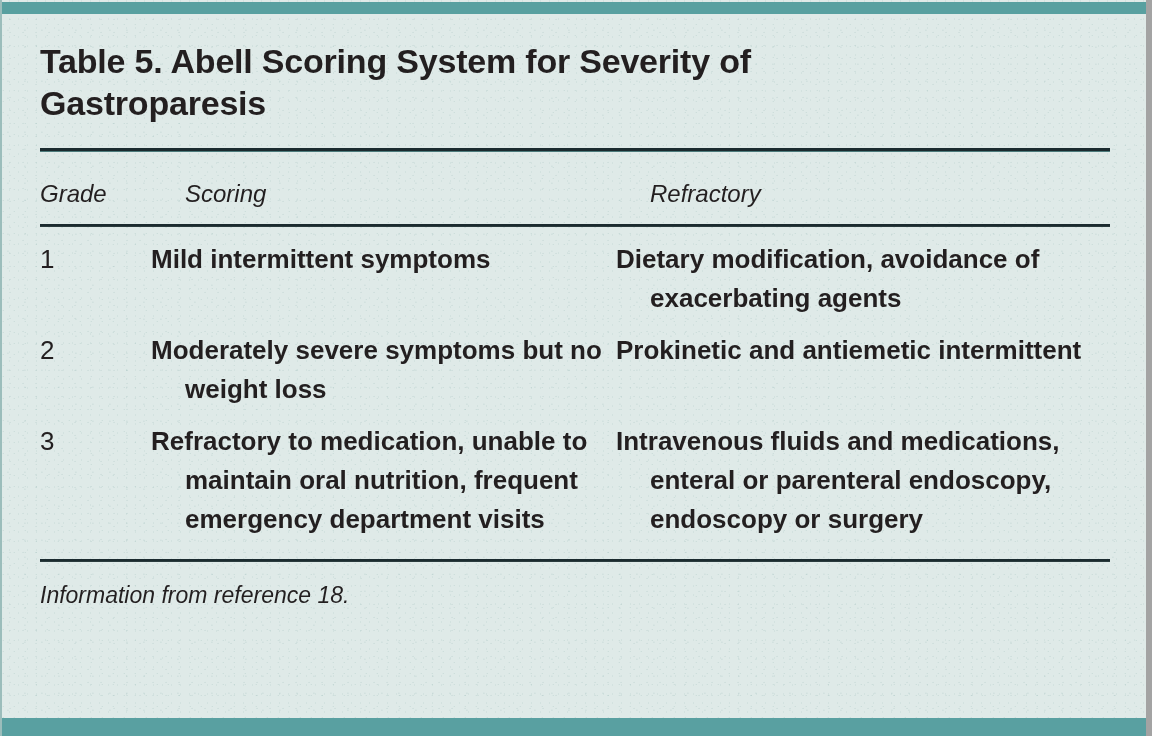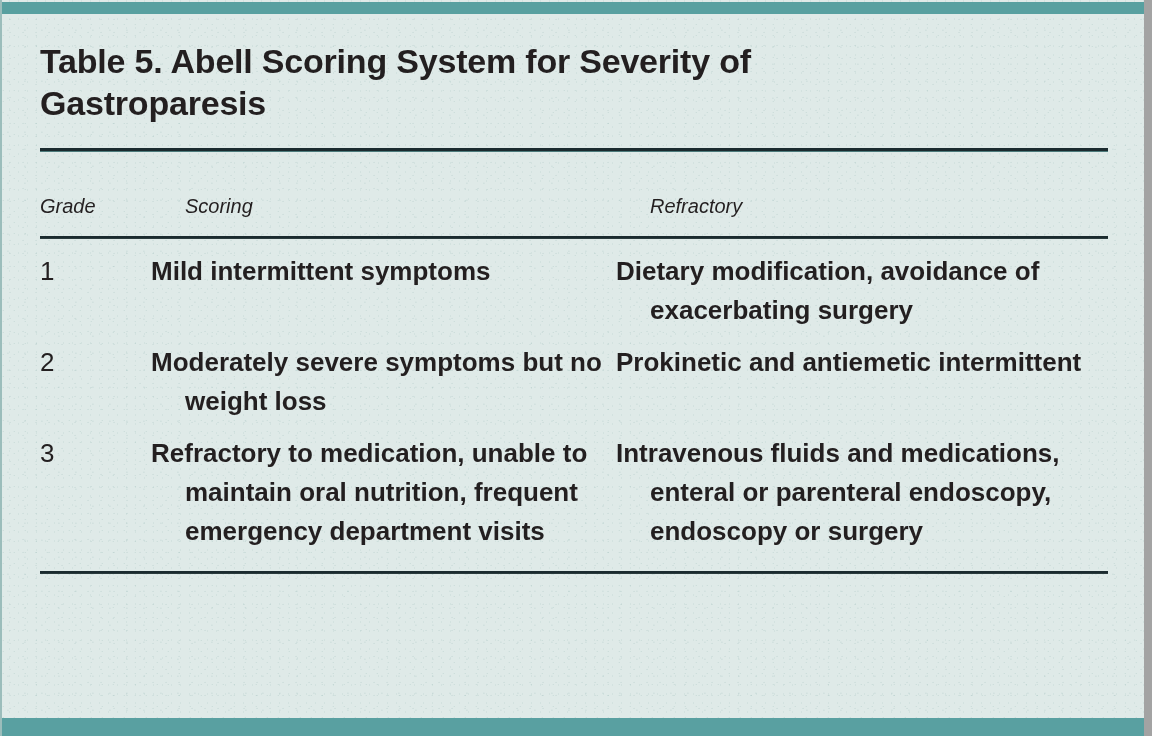--- a/index.html
+++ b/index.html
@@ -14,21 +14,21 @@
     overflow: hidden;
   }
 
   .table-figure {
     position: relative;
     box-sizing: border-box;
     width: 1152px;
     height: 736px;
     background: #dfeae8;
     border-left: 2px solid #9bbdbb;
-    border-right: 8px solid #a3a3a3;
+    border-right: 6px solid #a3a3a3;
     overflow: hidden;
   }
 
   
   .paper-texture {
     position: absolute;
     inset: 0;
     pointer-events: none;
     background-image:
       radial-gradient(circle at 12% 22%, rgba(150,185,182,0.30) 0.6px, transparent 0.9px),
@@ -90,24 +90,24 @@
     table-layout: fixed;
   }
   table.abell col.col-grade     { width: 145px; }
   table.abell col.col-symptoms  { width: 465px; }
   table.abell col.col-treatment { width: auto;  }
 
   table.abell th {
     text-align: left;
     font-style: italic;
     font-weight: normal;
-    font-size: 20px;
+    font-size: 24px;
     line-height: 32px;
     color: #231f20;
-    padding: 38px 0 14px 0;
+    padding: 26px 0 14px 0;
     vertical-align: bottom;
   }
 
   table.abell td {
     font-size: 26px;
     line-height: 39px;
     color: #231f20;
     vertical-align: top;
     padding: 13px 0 0 0;
   }
@@ -163,35 +163,36 @@
     <table class="abell">
       <colgroup>
         <col class="col-grade">
         <col class="col-symptoms">
         <col class="col-treatment">
       </colgroup>
       <tbody>
         <tr>
           <td>1</td>
           <td class="cell-hang">Mild intermittent symptoms</td>
-          <td class="cell-hang">Dietary modification, avoidance of exacerbating surgery</td>
+          <td class="cell-hang">Dietary modification, avoidance of exacerbating agents</td>
         </tr>
         <tr>
           <td>2</td>
           <td class="cell-hang">Moderately severe symptoms but no weight loss</td>
           <td class="cell-hang">Prokinetic and antiemetic intermittent</td>
         </tr>
         <tr>
           <td>3</td>
           <td class="cell-hang">Refractory to medication, unable to maintain oral nutrition, frequent emergency department visits</td>
           <td class="cell-hang">Intravenous fluids and medications, enteral or parenteral endoscopy, endoscopy or surgery</td>
         </tr>
       </tbody>
     </table>
 
     <div class="rule rule-bottom"></div>
 
+    <div class="footnote">Information from reference 18.</div>
 
   </div>
 
   <div class="bottom-bar"></div>
 
 </div>
 
 </body></html>

